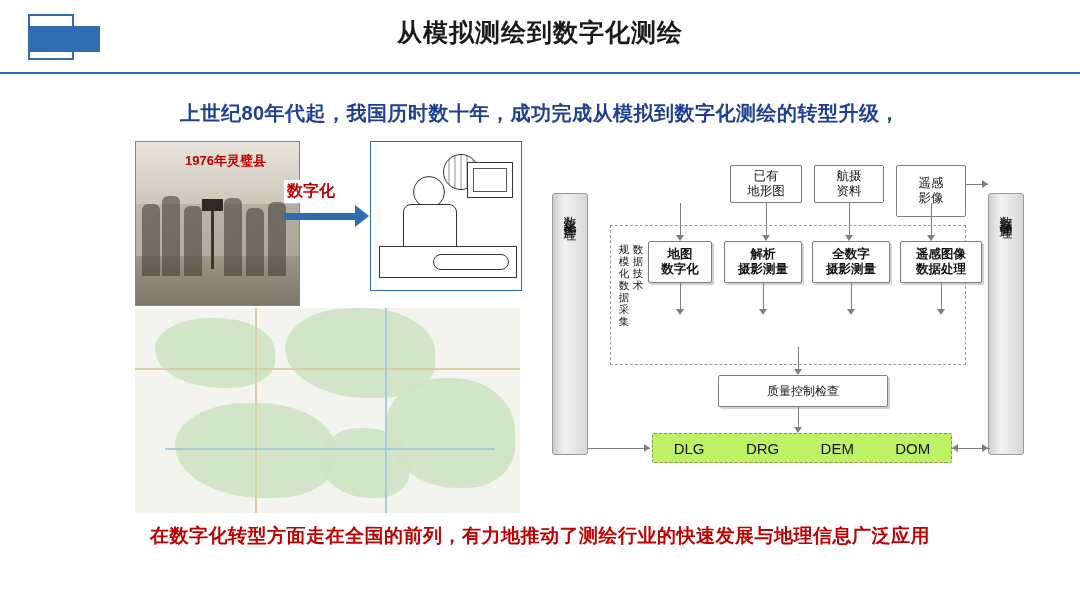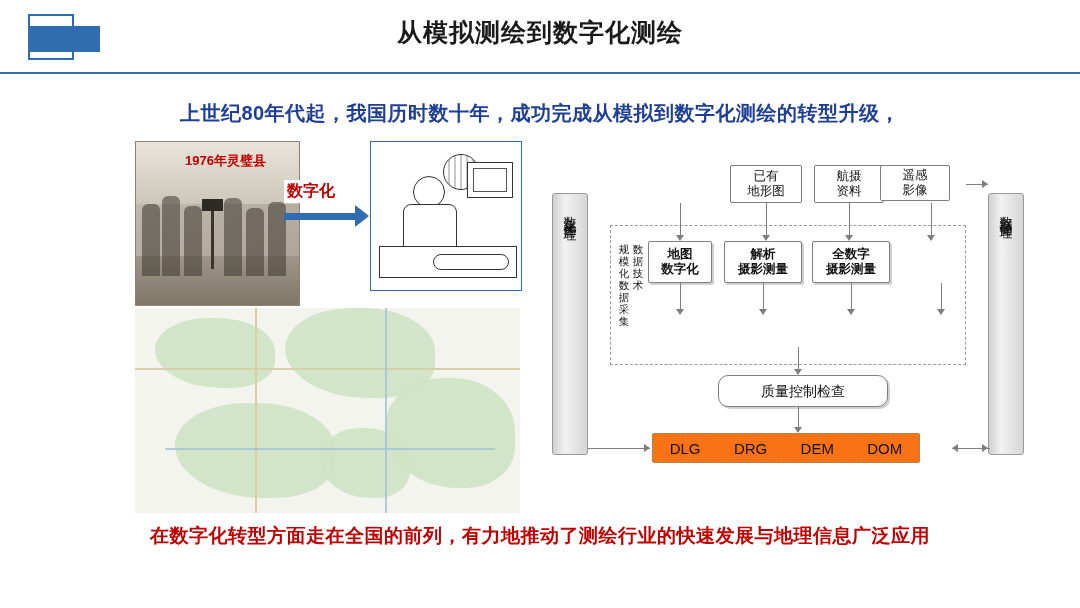--- a/index.html
+++ b/index.html
@@ -285,22 +285,22 @@
   .arw-l {
     position: absolute;
     width: 0; height: 0;
     border-top: 4px solid transparent;
     border-bottom: 4px solid transparent;
     border-right: 6px solid #7f7f7f;
   }
   .products {
     position: absolute;
     left: 112px; top: 268px;
-    width: 268px; height: 30px;
-    background: #f97316;
+    width: 300px; height: 30px;
+    background: #bef264;
     border: 1px dashed #8f8a5f;
     box-sizing: border-box;
     display: flex;
     align-items: center;
     justify-content: space-around;
     font-size: 15px;
     color: #111;
     border-radius: 2px;
   }
   .rot-label {
@@ -373,21 +373,21 @@
   <div class="vbar" style="left:448px; top:28px; height:262px;">
     <span class="vtext">数据存储管理</span>
   </div>
 
   <div class="node" style="left:190px; top:0px;  width:72px; height:38px;">
     <span>已有<br>地形图</span>
   </div>
   <div class="node" style="left:274px; top:0px;  width:70px; height:38px;">
     <span>航摄<br>资料</span>
   </div>
-  <div class="node" style="left:340px; top:0px;  width:70px; height:36px;">
+  <div class="node" style="left:356px; top:0px;  width:70px; height:52px;">
     <span>遥感<br>影像</span>
   </div>
 
   <div class="ln h" style="left:426px; top:19px; width:22px;"></div>
   <div class="arw-r" style="left:442px; top:15px;"></div>
 
   <div class="dashbox" style="left:70px; top:60px; width:356px; height:140px;"></div>
   <div class="rot-label" style="left:78px; top:78px;">规<br>模<br>化<br>数<br>据<br>采<br>集</div>
   <div class="rot-label" style="left:92px; top:78px;">数<br>据<br>技<br>术</div>
 
@@ -402,35 +402,38 @@
 
   <div class="node bold shadow" style="left:108px; top:76px; width:64px; height:42px;">
     <span>地图<br>数字化</span>
   </div>
   <div class="node bold shadow" style="left:184px; top:76px; width:78px; height:42px;">
     <span>解析<br>摄影测量</span>
   </div>
   <div class="node bold shadow" style="left:272px; top:76px; width:78px; height:42px;">
     <span>全数字<br>摄影测量</span>
   </div>
+  <div class="node bold shadow" style="left:360px; top:76px; width:82px; height:42px;">
+    <span>遥感图像<br>数据处理</span>
+  </div>
 
   <div class="ln v" style="left:140px; top:118px; height:28px;"></div>
   <div class="arw-d" style="left:136px; top:144px;"></div>
   <div class="ln v" style="left:223px; top:118px; height:28px;"></div>
   <div class="arw-d" style="left:219px; top:144px;"></div>
   <div class="ln v" style="left:311px; top:118px; height:28px;"></div>
   <div class="arw-d" style="left:307px; top:144px;"></div>
   <div class="ln v" style="left:401px; top:118px; height:28px;"></div>
   <div class="arw-d" style="left:397px; top:144px;"></div>
 
 
   <div class="ln v" style="left:258px; top:182px; height:24px;"></div>
   <div class="arw-d" style="left:254px; top:204px;"></div>
 
-  <div class="node shadow" style="left:178px; top:210px; width:170px; height:32px; font-size:14px;border-radius:10px;">
+  <div class="node shadow" style="left:178px; top:210px; width:170px; height:32px; font-size:12px;">
     <span>质量控制检查</span>
   </div>
 
   <div class="ln v" style="left:258px; top:242px; height:24px;"></div>
   <div class="arw-d" style="left:254px; top:262px;"></div>
 
   <div class="ln h" style="left:48px; top:283px; width:62px;"></div>
   <div class="arw-r" style="left:104px; top:279px;"></div>
 
   <div class="ln h" style="left:412px; top:283px; width:38px;"></div>

